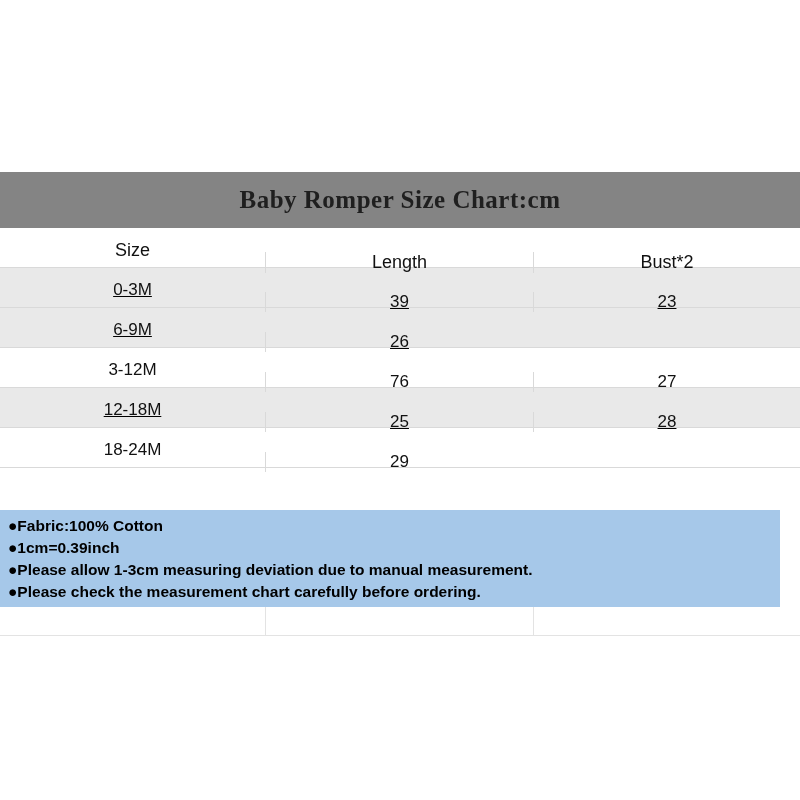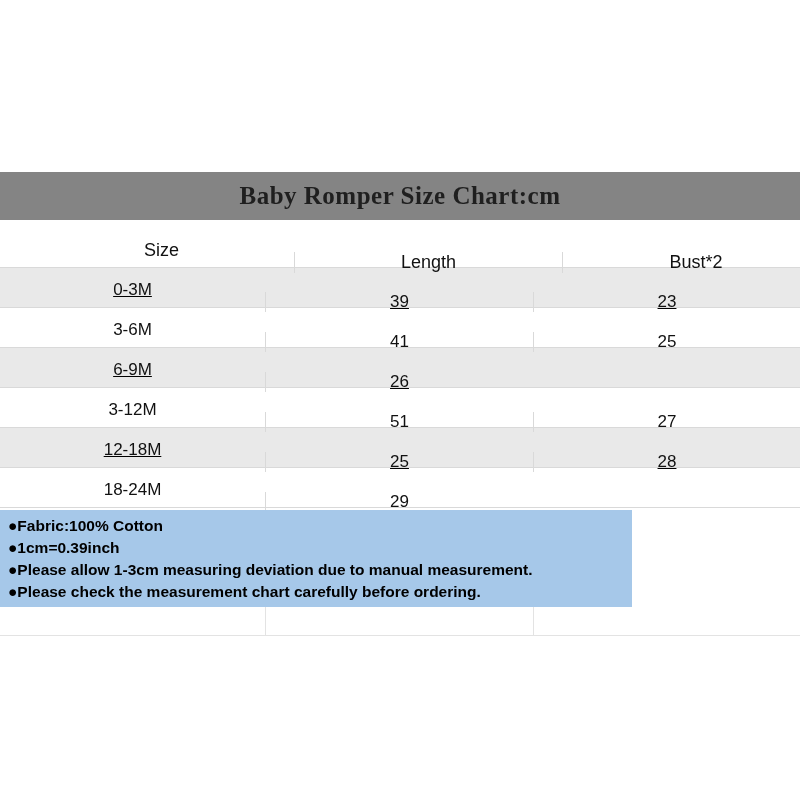--- a/index.html
+++ b/index.html
@@ -8,21 +8,21 @@
     width: 800px;
     height: 800px;
     background: #ffffff;
     font-family: "Liberation Sans", sans-serif;
     color: #000;
     overflow: hidden;
   }
   .title-band {
     position: absolute;
     top: 172px; left: 0;
-    width: 800px; height: 48px;
+    width: 800px; height: 56px;
     background: var(--title-band, #848484);
     display: flex; align-items: center; justify-content: center;
   }
   .title-text {
     font-family: "Liberation Serif", serif;
     font-weight: bold;
     font-size: 25px;
     color: var(--title-text, #1f1f1f);
     letter-spacing: 0.5px;
   }
@@ -38,26 +38,26 @@
     border-bottom: 1px solid var(--border, #d9d9d9);
     background: #ffffff;
   }
   .trow.alt { background: var(--row-alt, #e9e9e9); text-decoration: underline; }
   .tcell {
     display: flex; align-items: center; justify-content: center;
     font-size: 17px;
     color: #111;
   }
   .tcell + .tcell { border-left: 1px solid var(--border, #d9d9d9); margin-top: 24px; }
-  .trow.head { background: #ffffff; padding-left: 29px; }
+  .trow.head { background: #ffffff; }
   .trow.head .tcell { font-size: 18px; }
   .notes-band {
     position: absolute;
     top: 510px; left: 0;
-    width: 632px; height: 97px;
+    width: 780px; height: 97px;
     background: var(--notes-bg, #a6c8e9);
     box-sizing: border-box;
     padding: 5px 12px 0 8px;
   }
   .note-line {
     font-weight: bold;
     font-size: 15.5px;
     line-height: 22px;
     color: var(--notes-text, #000000);
     white-space: nowrap;
@@ -93,34 +93,29 @@
       <div class="tcell">Length</div>
       <div class="tcell">Bust*2</div>
     </div>
 
     <div class="trow alt">
       <div class="tcell">0-3M</div>
       <div class="tcell">39</div>
       <div class="tcell">23</div>
     </div>
 
-    <div class="trow">
-      <div class="tcell">3-6M</div>
-      <div class="tcell">41</div>
-      <div class="tcell">25</div>
-    </div>
 
     <div class="trow alt">
       <div class="tcell">6-9M</div>
       <div class="tcell">26</div>
     </div>
 
     <div class="trow">
       <div class="tcell">3-12M</div>
-      <div class="tcell">51</div>
+      <div class="tcell">76</div>
       <div class="tcell">27</div>
     </div>
 
     <div class="trow alt">
       <div class="tcell">12-18M</div>
       <div class="tcell">25</div>
       <div class="tcell">28</div>
     </div>
 
     <div class="trow">

